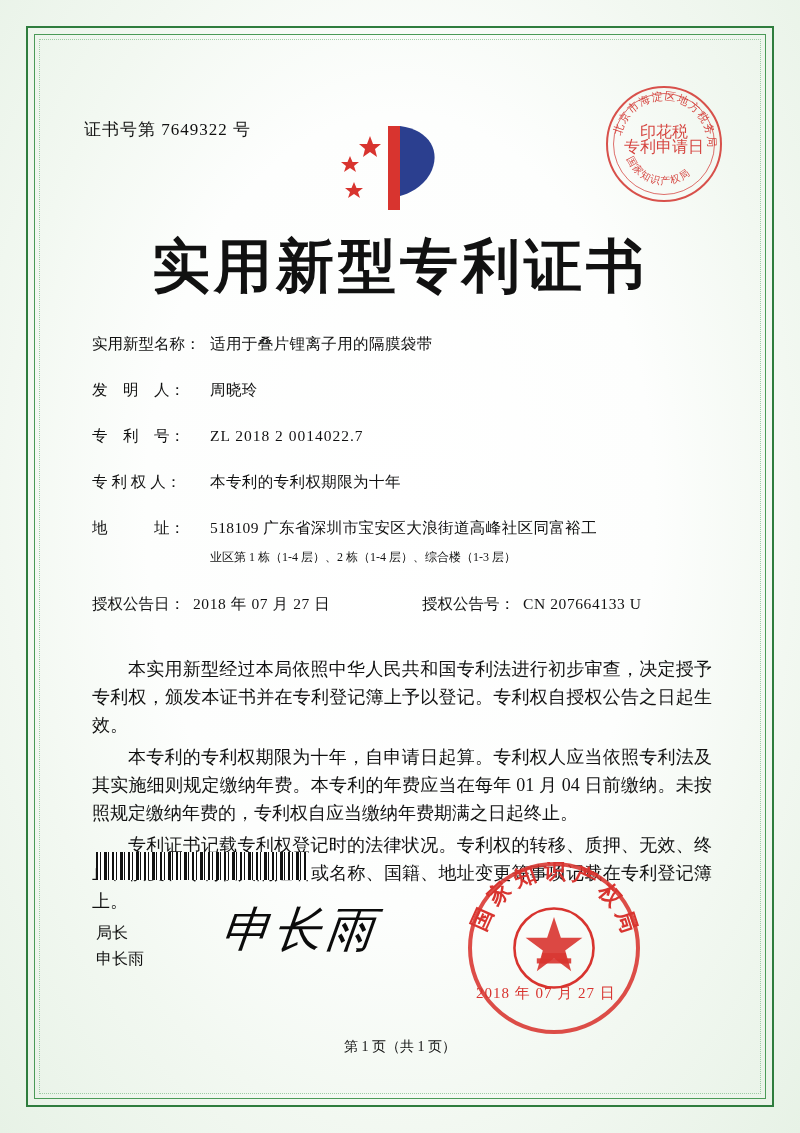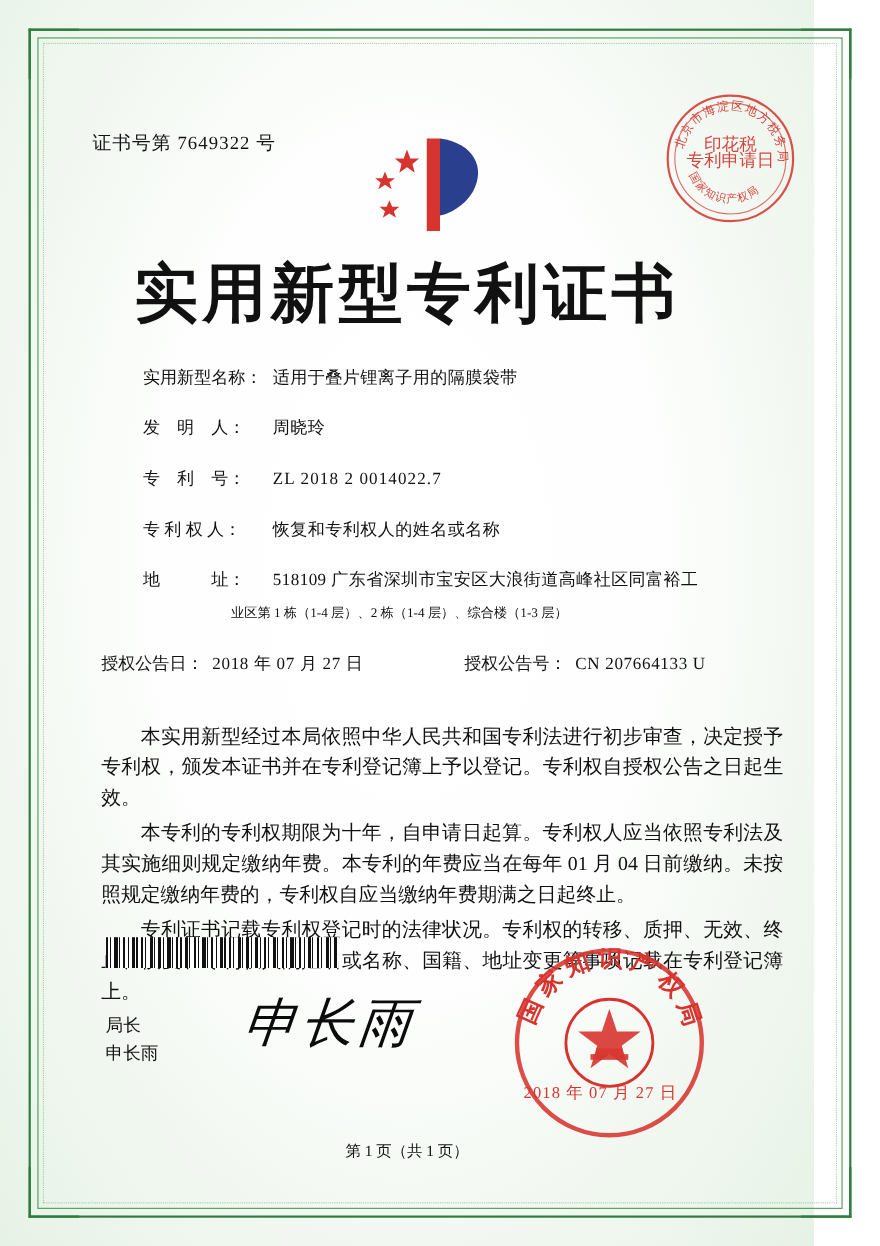--- a/index.html
+++ b/index.html
@@ -12,21 +12,21 @@
     height: 1133px;
     font-family: "Liberation Serif", "DejaVu Serif", serif;
     color: #1a1a1a;
     position: relative;
     overflow: hidden;
   }
 
   .page {
     position: absolute;
     left: 0; top: 0;
-    width: 740px;
+    width: 800px;
     height: 1133px;
     background:
       radial-gradient(ellipse at 50% 45%, #ffffff 0%, #fdfefd 45%, #f2f8f1 70%, #e7f2e6 100%);
   }
 
   
   .border-outer {
     position: absolute;
     left: 26px; top: 26px;
     width: 748px; height: 1081px;
@@ -136,21 +136,20 @@
   .field-row {
     display: flex;
     align-items: baseline;
     margin-bottom: 19px;
   }
   .field-label {
     width: 118px;
     flex: none;
     letter-spacing: 0px;
     white-space: nowrap;
-    margin-left: 38px;
   }
   .field-value {
     flex: 1;
     letter-spacing: .4px;
   }
   .field-value.mono {
     font-family: "Liberation Serif", serif;
     letter-spacing: 1px;
   }
   .addr-second {
@@ -317,21 +316,21 @@
     </div>
 
     <div class="field-row">
       <span class="field-label">专　利　号：</span>
       <span class="field-value mono">ZL 2018 2 0014022.7</span>
     </div>
 
 
     <div class="field-row">
       <span class="field-label">专 利 权 人：</span>
-      <span class="field-value">恢复和专利权人的姓名或名称</span>
+      <span class="field-value">本专利的专利权期限为十年</span>
     </div>
 
     <div class="field-row">
       <span class="field-label">地　　　址：</span>
       <span class="field-value">518109 广东省深圳市宝安区大浪街道高峰社区同富裕工</span>
     </div>
     <div class="addr-second">业区第 1 栋（1-4 层）、2 栋（1-4 层）、综合楼（1-3 层）</div>
 
     <div class="row-two-col">
       <div class="left">

